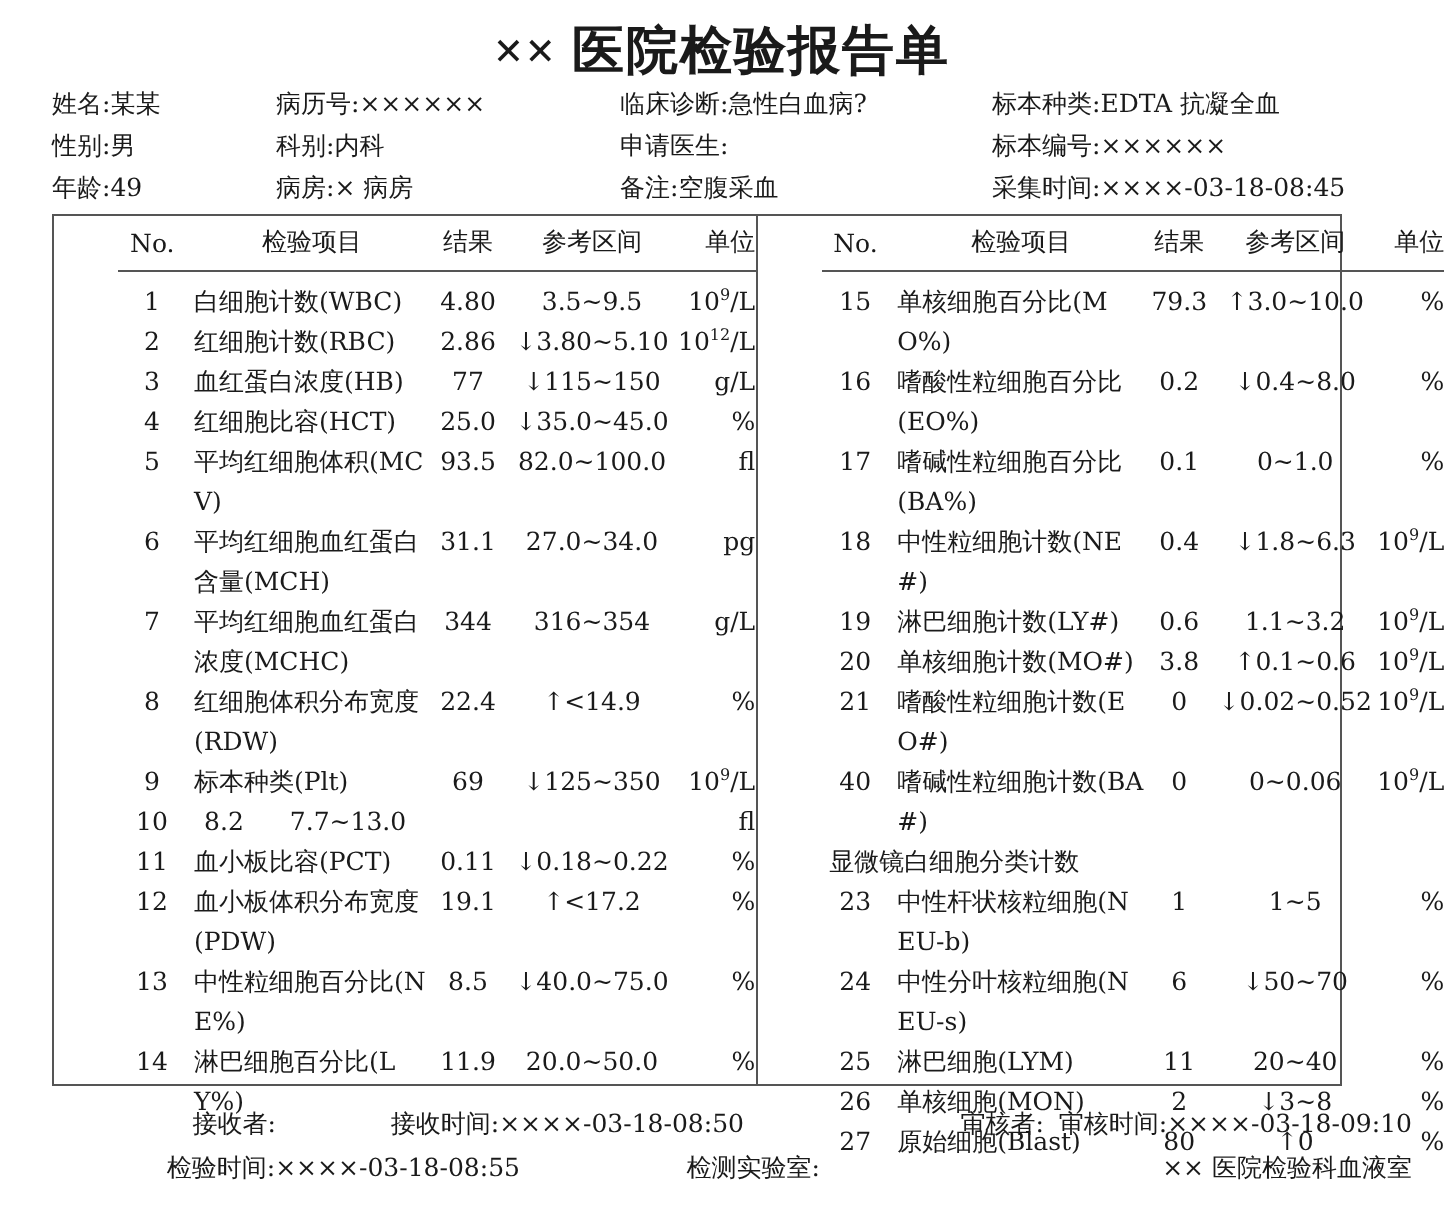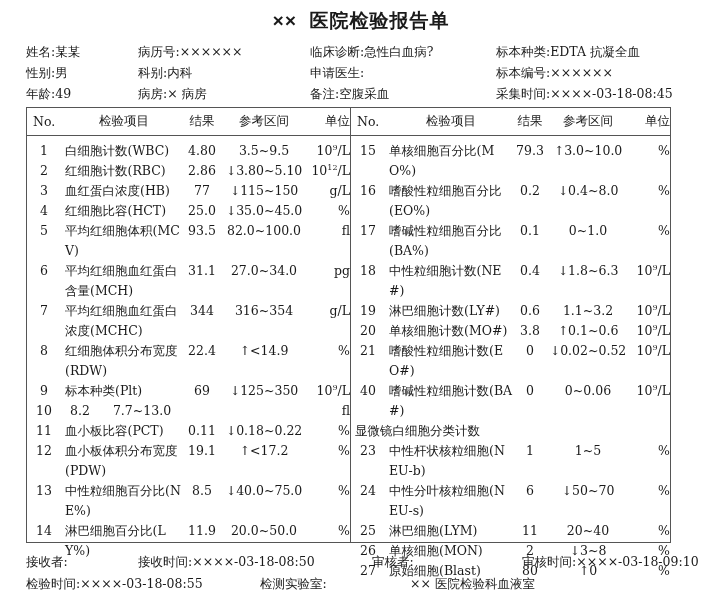--- a/index.html
+++ b/index.html
@@ -2,52 +2,52 @@
 <html><head>
 <meta charset="utf-8">
 <style>
   html, body { margin: 0; padding: 0; }
   body {
     width: 722px; height: 604px; background: #ffffff; position: relative; overflow: hidden;
     font-family: "DejaVu Serif", "Liberation Serif", serif; color: #1a1a1a;
   }
   .title {
     position: absolute; top: 8px; left: 0; width: 722px; text-align: center;
-    font-family: Liberation Mono, monospace; font-weight: bold; font-size: 19px; letter-spacing: 1px;
+    font-family: Liberation Serif, serif; font-weight: bold; font-size: 26px; letter-spacing: 1px;
   }
   .info { position: absolute; top: 42px; left: 26px; width: 680px; font-size: 12.5px; }
   .info-row { display: flex; height: 21px; align-items: center; }
   .info-row span { white-space: nowrap; }
   .c1 { width: 112px; } .c2 { width: 172px; } .c3 { width: 186px; } .c4 { flex: 1; }
 
   .table-wrap {
     position: absolute; top: 107px; left: 26px; width: 645px; height: 436px;
     border: 1px solid #555; box-sizing: border-box; display: flex;
   }
-  .half { height: 100%; box-sizing: border-box; }
+  .half { height: 100%; box-sizing: border-box; margin-left: 32px; }
   .half.left { width: 324px; border-right: 1px solid #555; }
   .half.right { width: 319px; }
   .thead { display: flex; height: 27px; align-items: center; border-bottom: 1px solid #555; font-size: 12.5px; }
   .row { display: flex; align-items: flex-start; font-size: 12.5px; line-height: 20px; }
   .col-no { width: 34px; text-align: center; flex: none; }
   .col-item { width: 122px; flex: none; padding-left: 4px; box-sizing: border-box; letter-spacing: 0; }
   .col-res { width: 38px; text-align: center; flex: none; }
   .col-ref { width: 86px; text-align: center; flex: none; white-space: nowrap; }
   .col-unit { flex: 1; text-align: right; white-space: nowrap; }
   .half.right .col-item { width: 128px; }
   .half.right .col-res { width: 34px; }
   .half.right .col-ref { width: 82px; }
   .thead .col-no { text-align: left; padding-left: 6px; box-sizing: border-box; }
   .thead .col-item { text-align: center; }
   .tbody { padding-top: 5px; }
   .row .col-item { word-break: break-all; }
   .section-label { font-size: 12.5px; line-height: 20px; padding-left: 4px; }
   sup { font-size: 8px; line-height: 0; }
 
-  .footer { position: absolute; top: 551px; left: 26px; width: 680px; font-size: 12.5px; }
+  .footer { position: absolute; top: 551px; left: 26px; width: 680px; font-size: 12.5px; text-align: right; }
   .frow { display: flex; height: 22px; align-items: center; }
   .f1 { width: 112px; } .f2 { width: 234px; } .f3 { width: 150px; } .f4 { flex: 1; }
 </style>
 </head>
 <body>
 
 <div class="title">×× 医院检验报告单</div>
 
 <div class="info">
   <div class="info-row">

